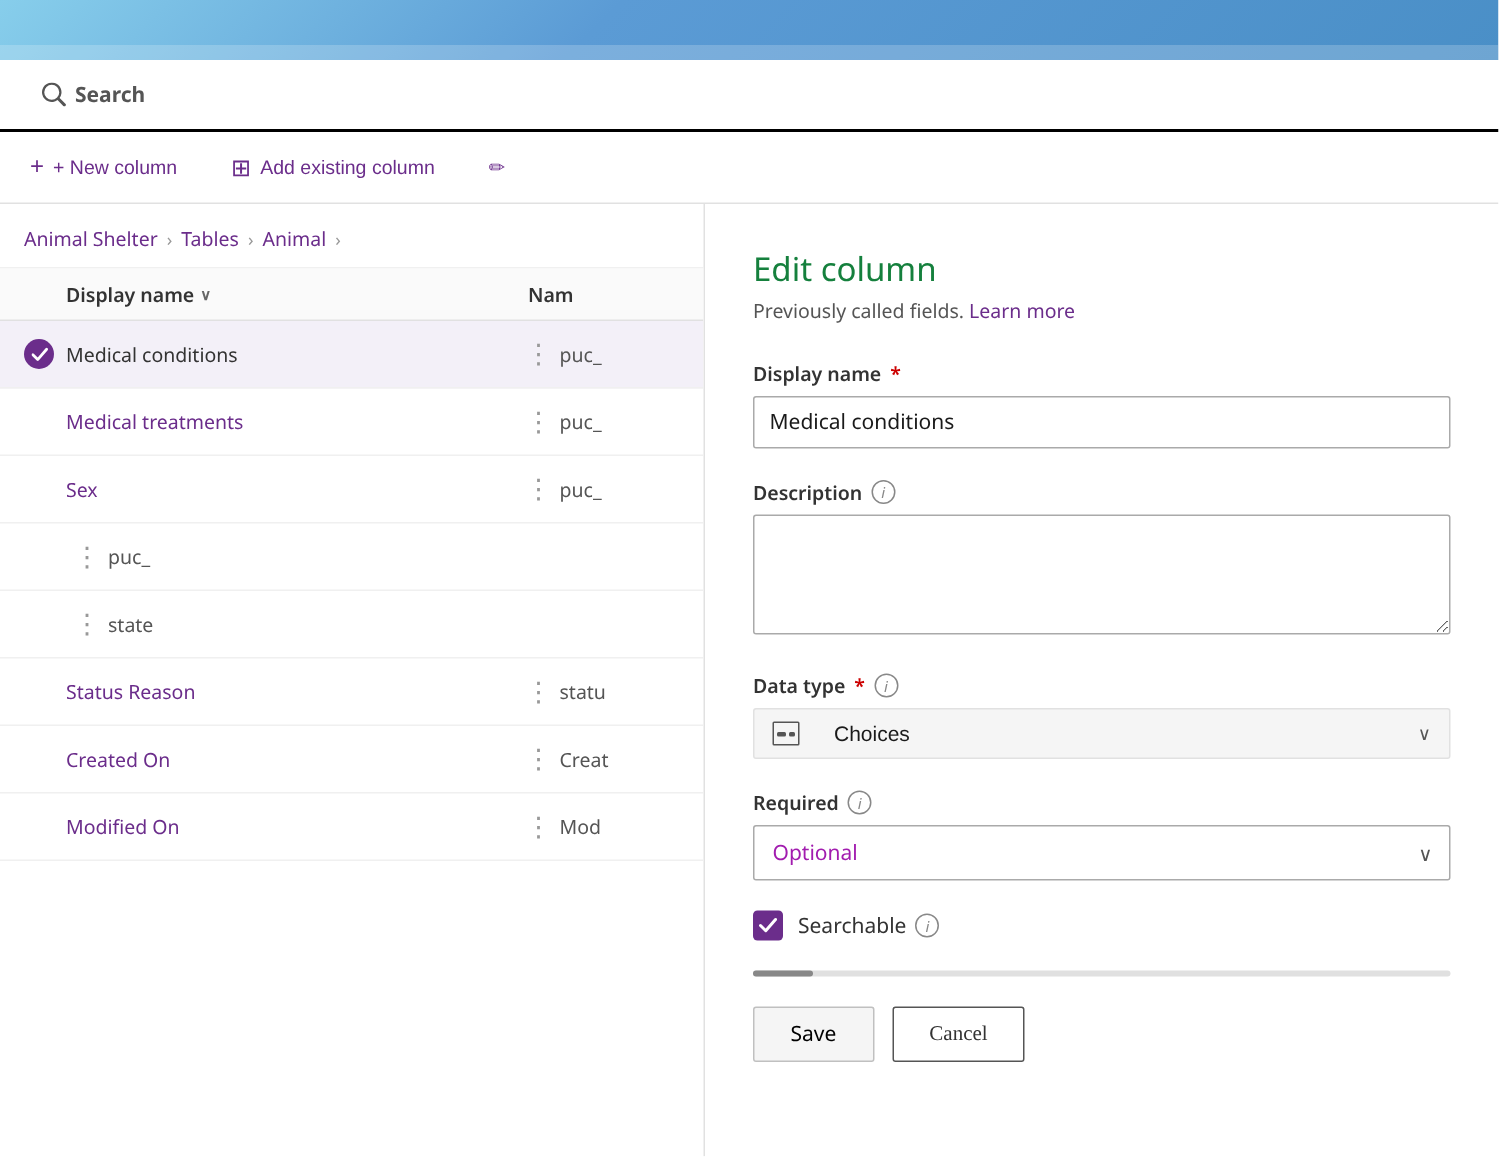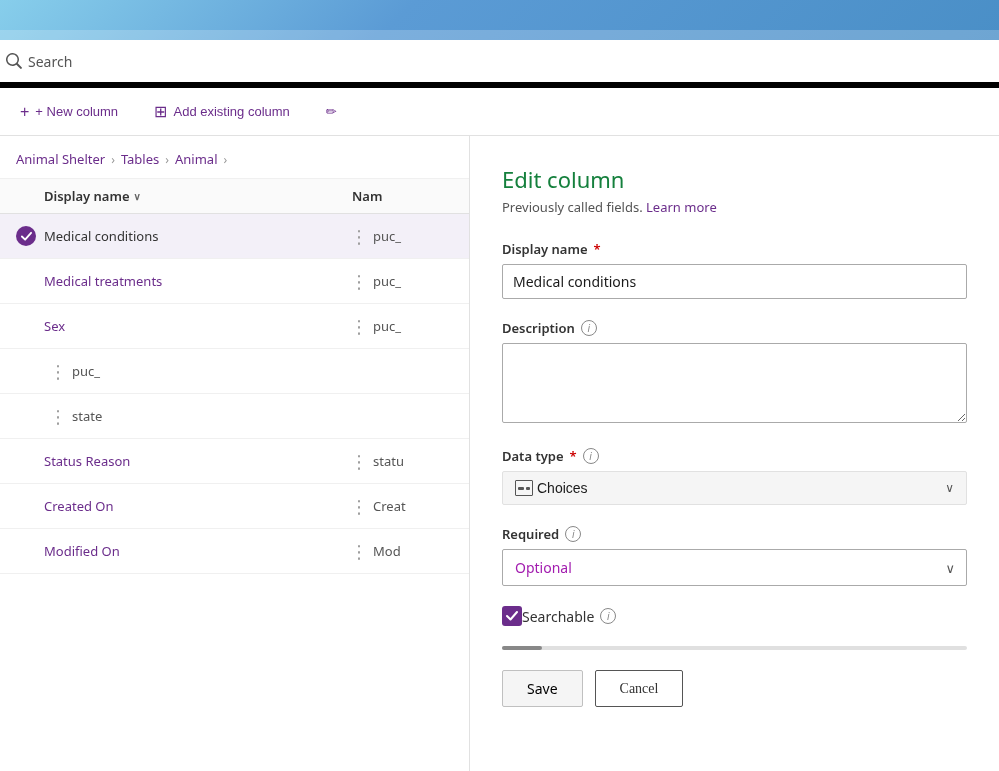--- a/index.html
+++ b/index.html
@@ -2,25 +2,26 @@
 <html><head>
   <meta charset="utf-8">
   <style>
     * { box-sizing: border-box; margin: 0; padding: 0; }
     body { font-family: 'Segoe UI', system-ui, sans-serif; font-size: 14px; background: #fff; display: flex; flex-direction: column; height: 771px; overflow: hidden; }
 
     
     .top-bar {
       height: 48px;
       background: #fff;
-      border-bottom: 6px solid #000000;
-      display: flex;
-      align-items: center;
-      padding: 0 6px;
+      border-bottom: 2px solid #000000;
+      display: flex;
+      align-items: center;
+      padding: 0 28px;
       gap: 12px;
+      font-weight: bold;
     }
     .search-icon-wrap {
       display: flex; align-items: center; gap: 6px; color: #555;
     }
     .search-icon-wrap svg { width: 16px; height: 16px; fill: #555; }
 
     
     .toolbar {
       height: 48px;
       background: #fff;
@@ -196,21 +197,21 @@
       padding: 8px 12px;
       font-size: 14px;
       background: #f5f5f5;
       color: #1a1a1a;
       cursor: pointer;
       display: flex;
       align-items: center;
       justify-content: space-between;
     }
     .select-btn-left {
-      display: flex; align-items: center; gap: 4px;
+      display: flex; align-items: center; gap: 23px;
     }
     .choices-icon {
       width: 18px; height: 16px;
       border: 1.5px solid #555; border-radius: 1px;
       display: flex; align-items: center; justify-content: flex-start;
       padding: 1px 2px;
       gap: 2px;
     }
     .choices-icon-bar {
       height: 3px; background: #555; border-radius: 1px;
@@ -236,21 +237,21 @@
     }
     .dropdown-arrow {
       position: absolute; right: 12px; top: 50%; transform: translateY(-50%);
       pointer-events: none; color: #555; font-size: 13px;
     }
 
     
     .checkbox-row {
       display: flex;
       align-items: center;
-      gap: 0;
+      gap: 10px;
     }
     .checkbox-custom {
       width: 20px; height: 20px;
       background: #6b2d8b;
       border-radius: 3px;
       display: flex; align-items: center; justify-content: center;
       cursor: pointer; flex-shrink: 0;
     }
     .checkbox-custom svg { width: 12px; height: 12px; fill: white; }
     .checkbox-label {

